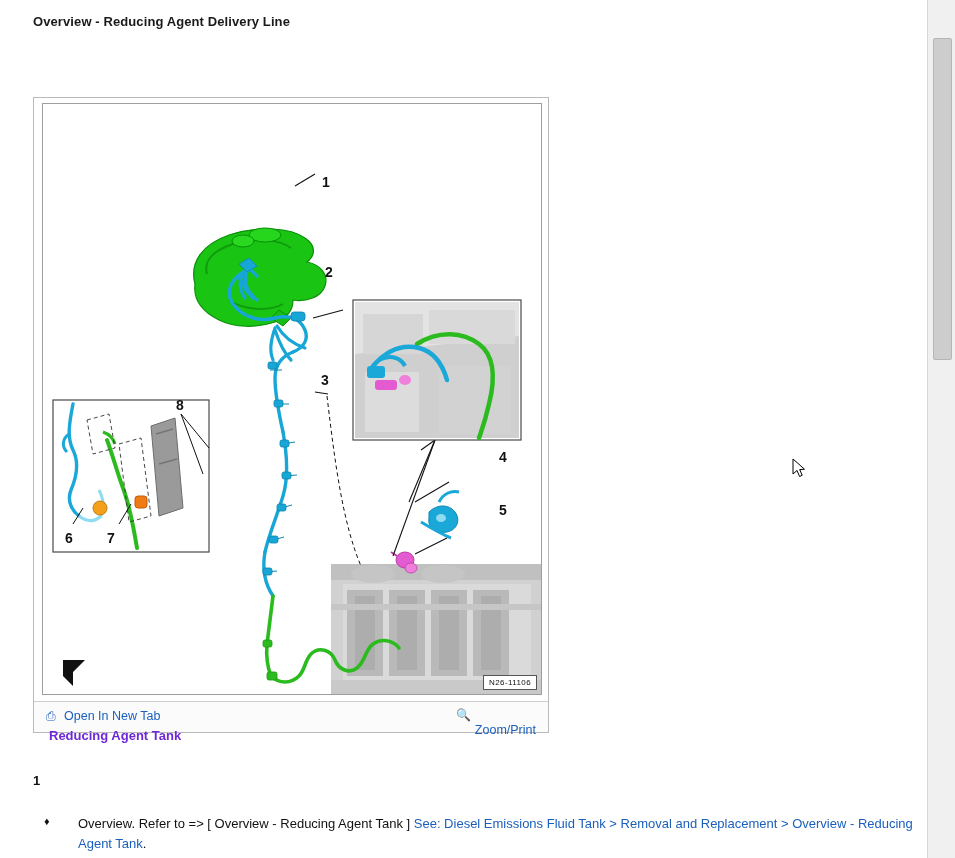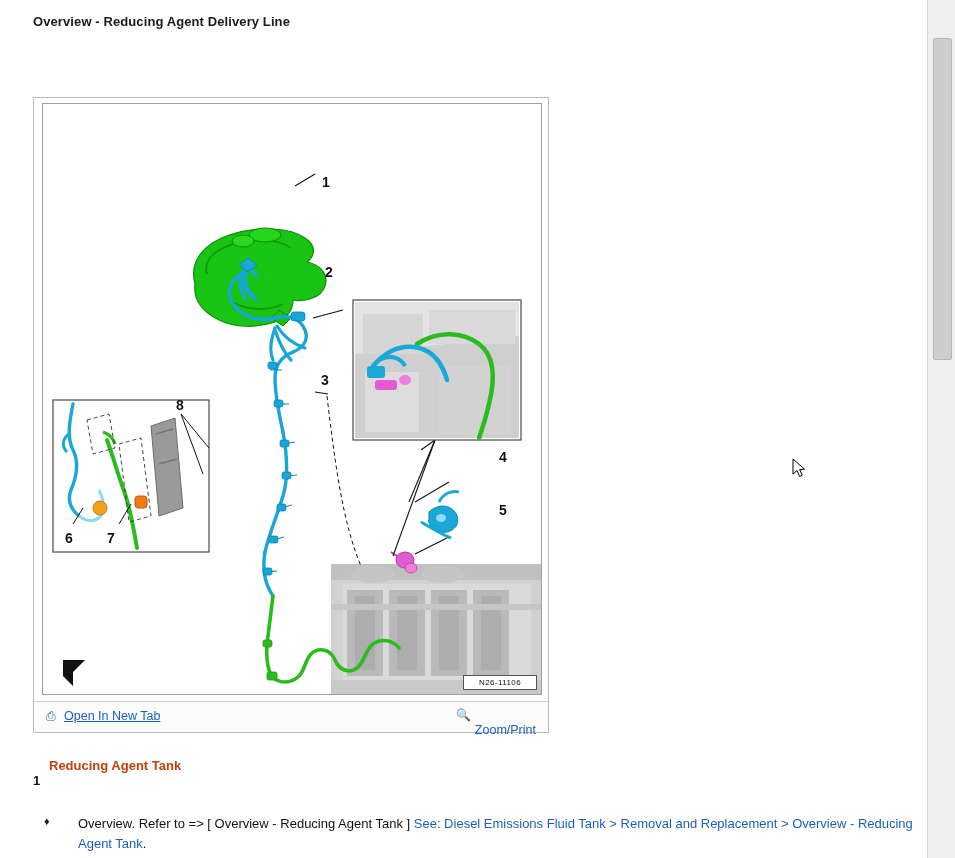--- a/index.html
+++ b/index.html
@@ -72,21 +72,21 @@
     background: #fbfbfb;
   }
   .tool-link {
     position: absolute;
     font-size: 12.5px;
     color: #1b5fbd;
     text-decoration: none;
     cursor: pointer;
     white-space: nowrap;
   }
-  .tool-open { left: 30px; top: 7px; text-decoration: underline; }
+  .tool-open { left: 30px; top: 7px; }
   .tool-zoom { right: 12px; top: 21px; }
   .tool-icon {
     position: absolute;
     font-size: 12px;
     color: #1b5fbd;
   }
   .icon-open { left: 12px; top: 7px; }
   .icon-zoom { right: 77px; top: 6px; }
 
   
@@ -94,24 +94,24 @@
     position: absolute;
     left: 33px;
     top: 773px;
     font-size: 13px;
     font-weight: bold;
     color: #111;
   }
   .section-heading {
     position: absolute;
     left: 49px;
-    top: 758px;
+    top: 728px;
     font-size: 13px;
     font-weight: bold;
-    color: #c2410c;
+    color: #6d28d9;
   }
   .bullet-glyph {
     position: absolute;
     left: 44px;
     top: 815px;
     font-size: 11px;
     color: #111;
   }
   .bullet-body {
     position: absolute;
@@ -172,21 +172,21 @@
     font-weight: bold;
     color: #111;
   }
   .fig-code {
     position: absolute;
     right: 4px;
     bottom: 4px;
     border: 1px solid #555;
     background: #fff;
     font-size: 8px;
-    padding: 2px 15px;
+    padding: 2px 5px;
     letter-spacing: 0.4px;
     color: #111;
   }
 </style>
 </head>
 <body>
 
 <div id="page">
 
   <div class="edge-rule" style="top:232px;"></div>

